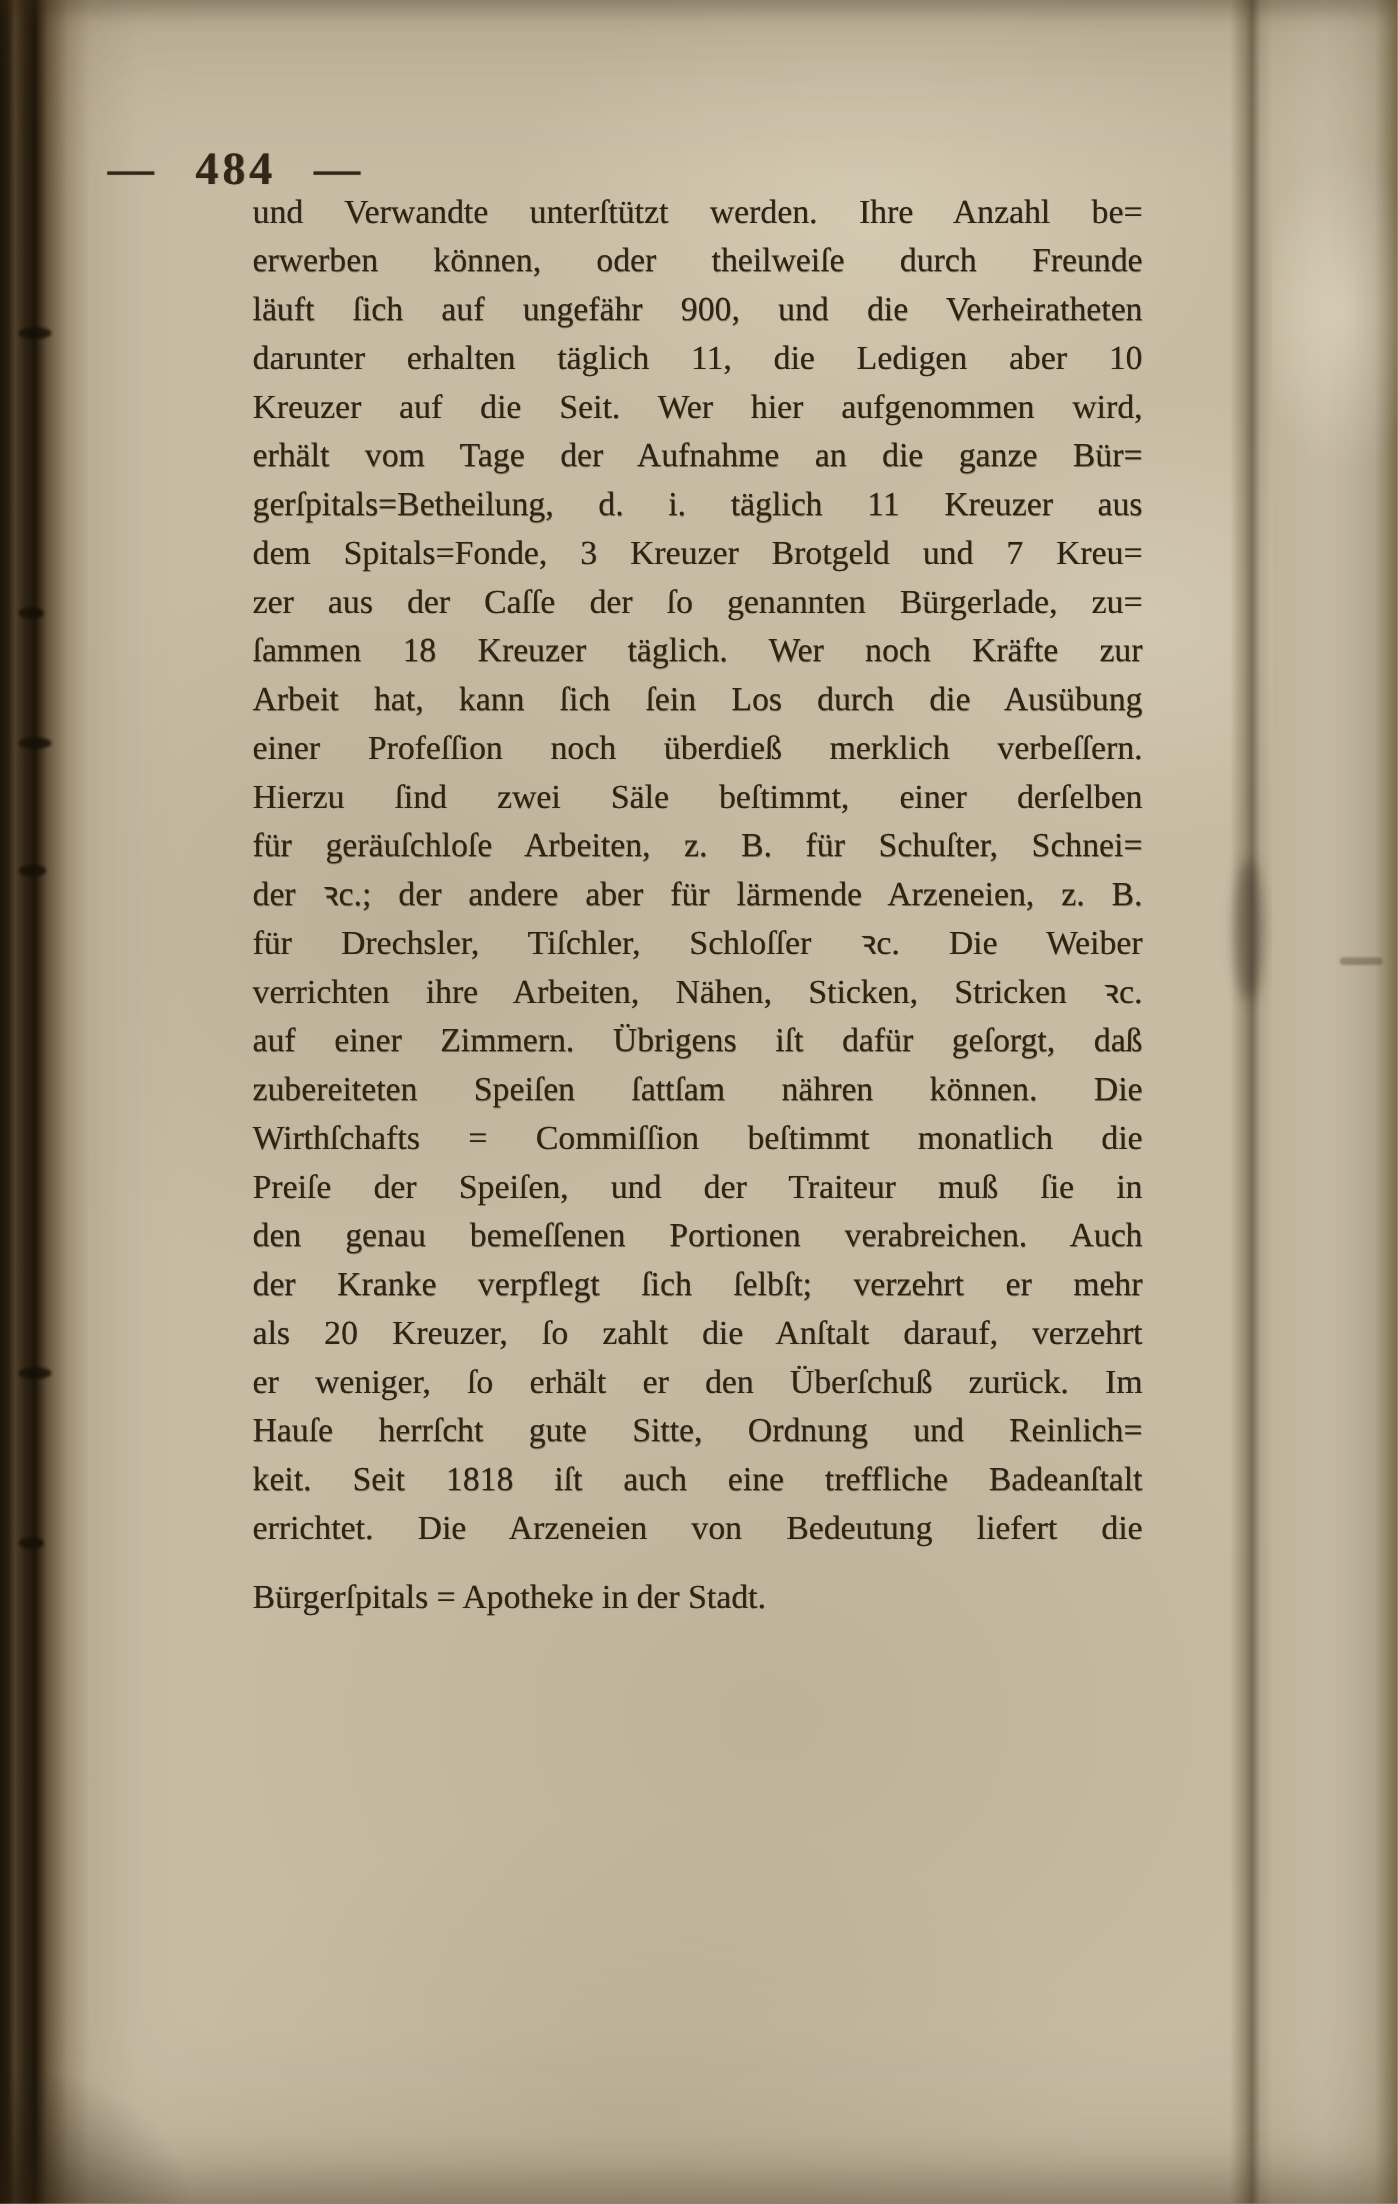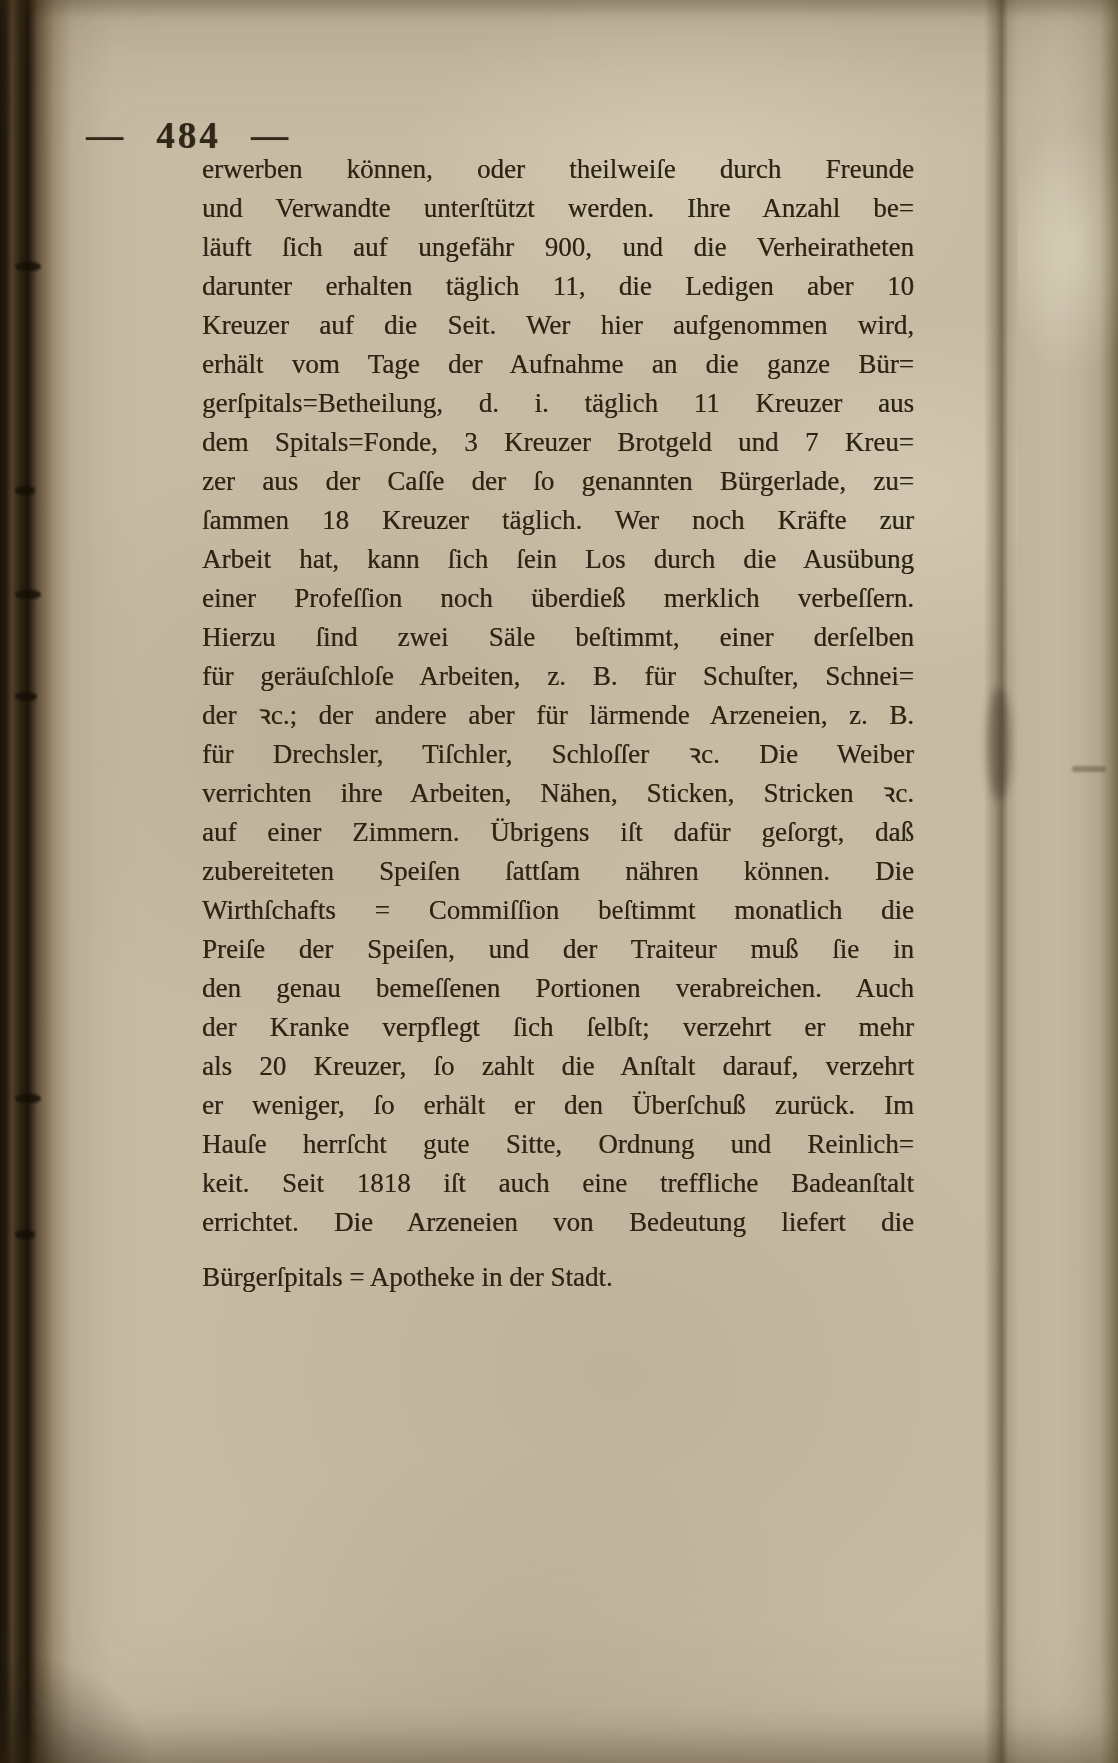--- a/index.html
+++ b/index.html
@@ -116,22 +116,22 @@
   <div class="edge-blob"></div>
   <div class="outer-margin"></div>
   <div class="margin-dash"></div>
   <div class="corner-shade"></div>
 
   <div class="pagenum-row">
     <span class="pagenum">— 484 —</span>
   </div>
 
   <div class="textblock">
+      <div class="line">und Verwandte unterſtützt werden. Ihre Anzahl be=</div>
       <div class="line">erwerben können, oder theilweiſe durch Freunde</div>
-      <div class="line">und Verwandte unterſtützt werden. Ihre Anzahl be=</div>
       <div class="line">läuft ſich auf ungefähr 900, und die Verheiratheten</div>
       <div class="line">darunter erhalten täglich 11, die Ledigen aber 10</div>
       <div class="line">Kreuzer auf die Seit. Wer hier aufgenommen wird,</div>
       <div class="line">erhält vom Tage der Aufnahme an die ganze Bür=</div>
       <div class="line">gerſpitals=Betheilung, d. i. täglich 11 Kreuzer aus</div>
       <div class="line">dem Spitals=Fonde, 3 Kreuzer Brotgeld und 7 Kreu=</div>
       <div class="line">zer aus der Caſſe der ſo genannten Bürgerlade, zu=</div>
       <div class="line">ſammen 18 Kreuzer täglich. Wer noch Kräfte zur</div>
       <div class="line">Arbeit hat, kann ſich ſein Los durch die Ausübung</div>
       <div class="line">einer Profeſſion noch überdieß merklich verbeſſern.</div>

